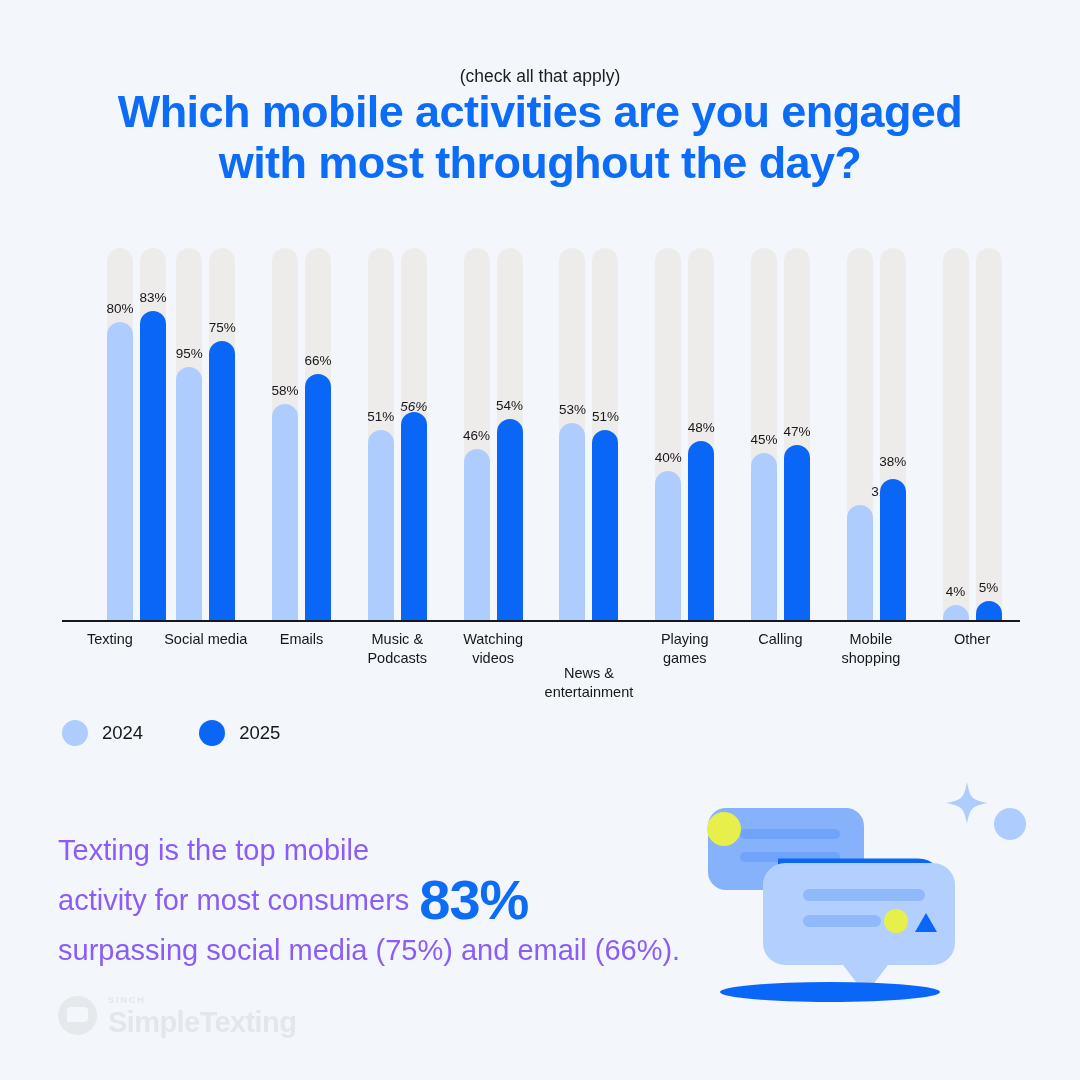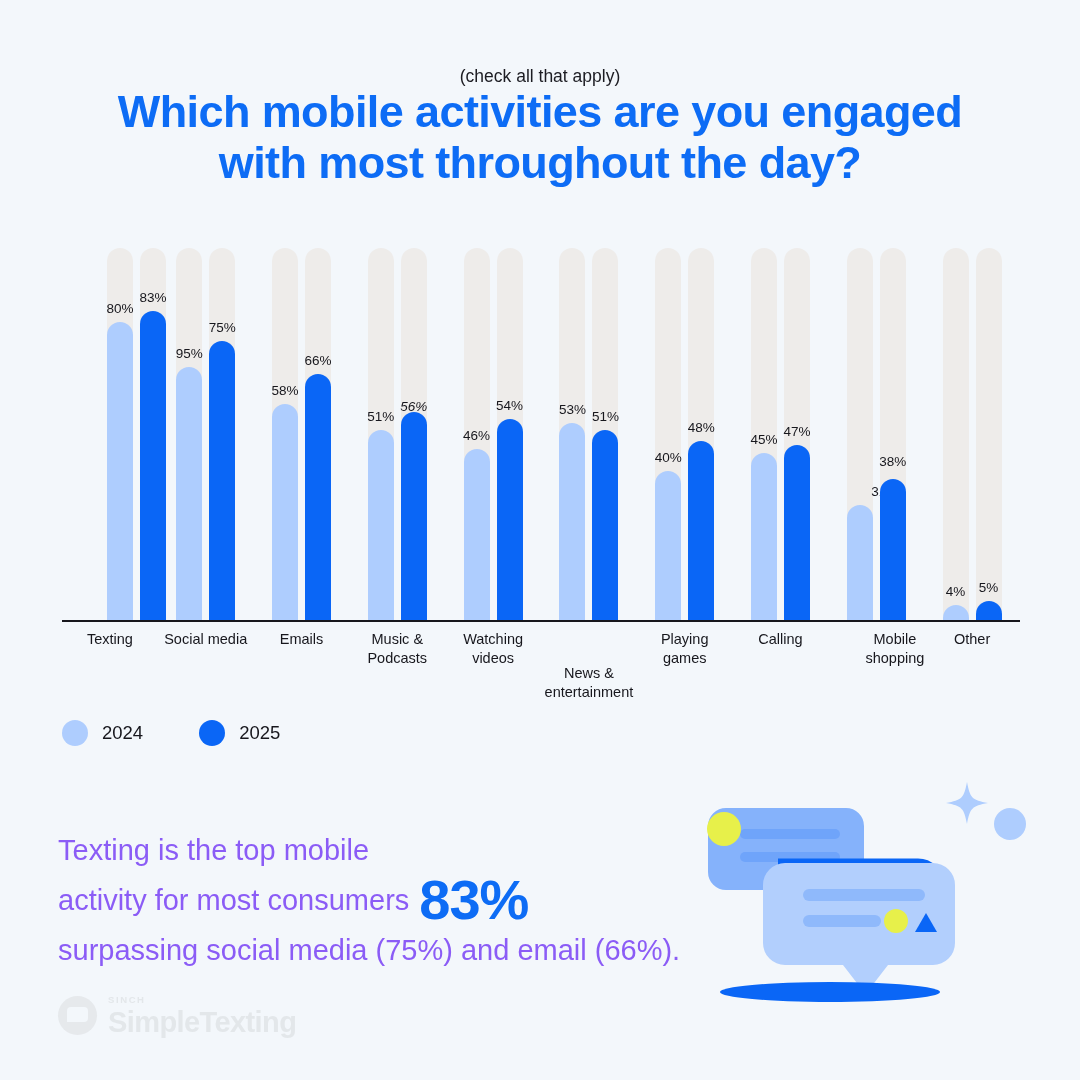--- a/index.html
+++ b/index.html
@@ -362,21 +362,21 @@
       <div class="xlabel" style="left: 191.6px; width: 95.8px;">Emails</div>
       <div class="xlabel" style="left: 287.4px; width: 95.8px;">Music &amp;
 Podcasts</div>
       <div class="xlabel" style="left: 383.2px; width: 95.8px;">Watching
 videos</div>
       <div class="xlabel" style="left: 479px; width: 95.8px; margin-top: 34px;">News &amp;
 entertainment</div>
       <div class="xlabel" style="left: 574.8px; width: 95.8px;">Playing
 games</div>
       <div class="xlabel" style="left: 670.6px; width: 95.8px;">Calling</div>
-      <div class="xlabel" style="left: 785px; width: 95.8px;">Mobile
+      <div class="xlabel" style="left: 761px; width: 95.8px;">Mobile
 shopping</div>
       <div class="xlabel" style="left: 862.2px; width: 95.8px;">Other</div>
     </div>
 </div>
 
 <div id="legend">
     <div class="legend-item">
       <span class="legend-dot y2024" style="background: rgb(174, 205, 254);"></span>
       <span class="legend-label">2024</span>
     </div>

